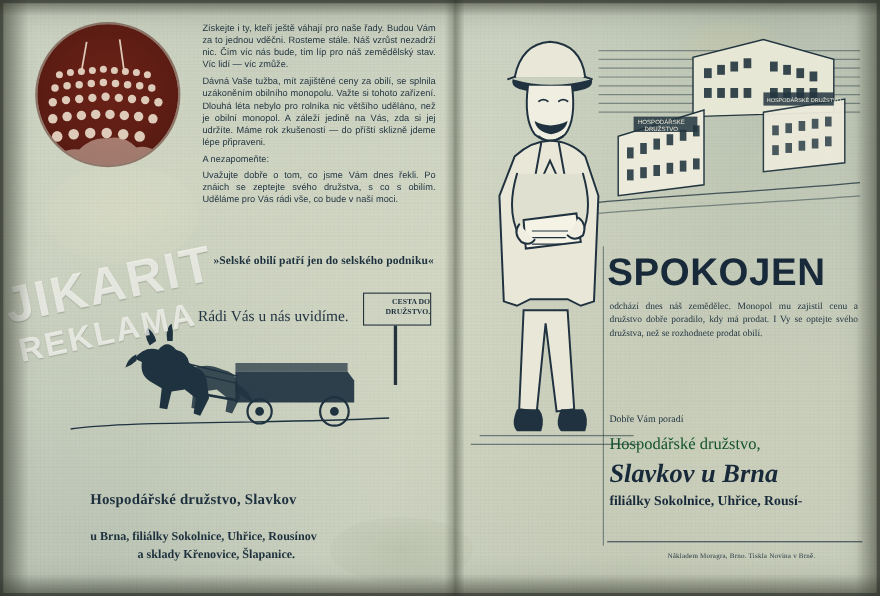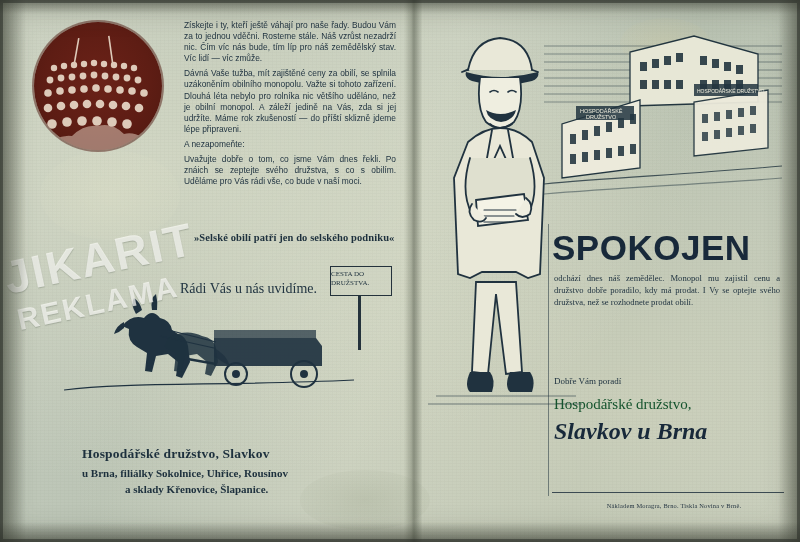--- a/index.html
+++ b/index.html
@@ -118,22 +118,22 @@
     color: #223542;
     margin-top: 32px;
   }
   .cesta-sign {
     position: absolute;
     left: 306px; top: 256px;
     width: 62px; height: 30px;
     border: 1.6px solid #24323c;
     background: rgba(205,212,196,0.35);
     font-size: 7px;
-    font-weight: normal;
-    text-align: left;
+    font-weight: bold;
+    text-align: right;
     line-height: 1.25;
     padding-top: 3px;
     box-sizing: border-box;
     color: #1d303d;
   }
   .cesta-post {
     position: absolute;
     left: 334px; top: 286px;
     width: 3px; height: 54px;
     background: #24323c;
@@ -143,21 +143,21 @@
     left: 40px; top: 276px;
     width: 290px; height: 120px;
   }
   .left-footer {
     position: absolute;
     left: 58px; top: 436px;
     width: 320px;
     color: #1d303d;
   }
   .lf-line1 { font-size: 13.5px; font-weight: bold; letter-spacing: .2px; }
-  .lf-line2 { font-size: 11px; font-weight: bold; margin-top: 5px; }
+  .lf-line2 { font-size: 11px; font-weight: bold; margin-top: 20px; }
   .lf-line3 { font-size: 11px; font-weight: bold; margin-top: 4px; margin-left: 43px; }
 
   
   .right-page {
     position: absolute;
     left: 424px; top: 10px;
     width: 360px; height: 520px;
   }
   .farmer-art {
     position: absolute;
@@ -359,21 +359,21 @@
       <p>Dávná Vaše tužba, mít zajištěné ceny za obilí, se splnila uzákoněním obilního monopolu. Važte si tohoto zařízení. Dlouhá léta nebylo pro rolníka nic většího uděláno, než je obilní monopol. A záleží jedině na Vás, zda si jej udržíte. Máme rok zkušeností — do příští sklizně jdeme lépe připraveni.</p>
       <p>A nezapomeňte:</p>
       <p>Uvažujte dobře o tom, co jsme Vám dnes řekli. Po znáich se zeptejte svého družstva, s co s obilím. Uděláme pro Vás rádi vše, co bude v naší moci.</p>
     </div>
 
     <div class="quote-line">»Selské obilí patří jen do selského podniku«</div>
     <div class="quote-sub">Rádi Vás u nás uvidíme.</div>
 
     <div class="cesta-sign">
       <div>CESTA DO</div>
-      <div>DRUŽSTVA.</div>
+      <div>DRUŽSTVO.</div>
     </div>
     <div class="cesta-post"></div>
 
     <svg class="wagon-art" viewBox="0 0 290 120">
       <g stroke="#1f3240" fill="none" stroke-width="1.6">
 
         <path d="M0 104 C60 96, 160 100, 290 94" stroke-width="1.2"></path>
       </g>
 
       <g fill="#1f3240">
@@ -541,20 +541,21 @@
       </g>
     </svg>
 
     <div class="v-rule"></div>
 
     <div class="headline">SPOKOJEN</div>
     <div class="rt-para">odchází dnes náš zemědělec. Monopol mu zajistil cenu a družstvo dobře poradilo, kdy má prodat. I Vy se optejte svého družstva, než se rozhodnete prodat obilí.</div>
     <div class="rt-advice">Dobře Vám poradí</div>
     <div class="rt-org">Hospodářské družstvo,</div>
     <div class="rt-place">Slavkov u Brna</div>
+    <div class="rt-branch1">filiálky Sokolnice, Uhřice, Rousí-</div>
     <div class="rt-rule"></div>
     <div class="imprint">Nákladem Moragra, Brno. Tiskla Novina v Brně.</div>
   </div>
 
   <div class="watermark">
     <div class="wm-line wm1">JIKARIT</div>
     <div class="wm-line wm2">REKLAMA</div>
   </div>
 
   <div class="gutter"></div>

